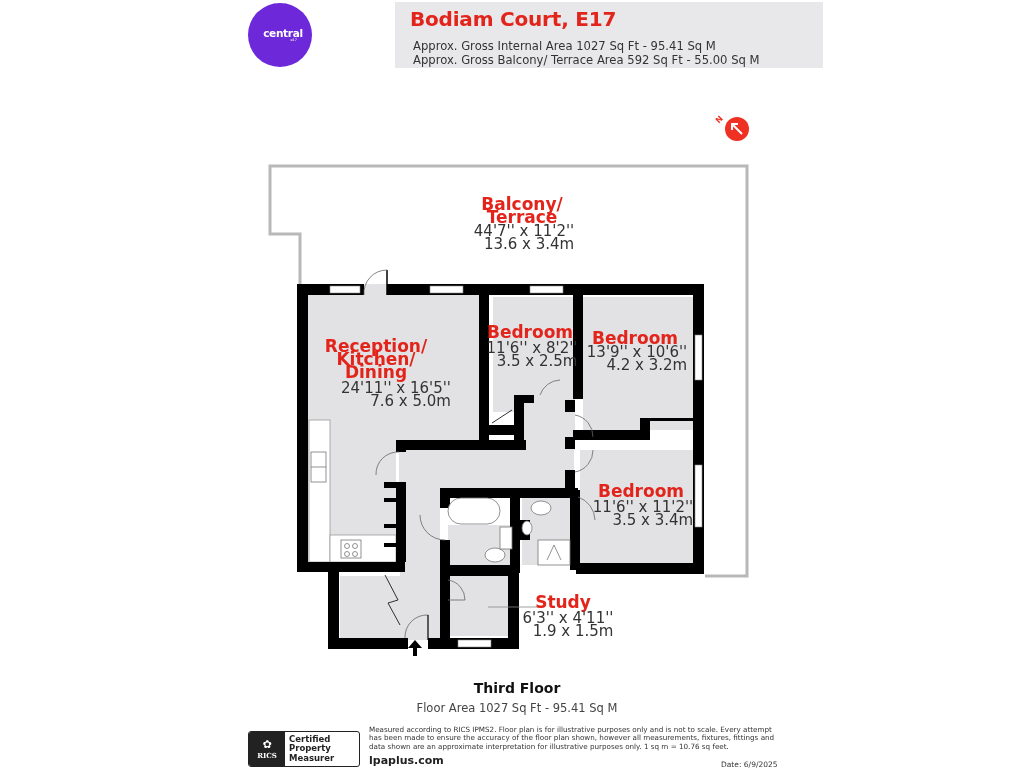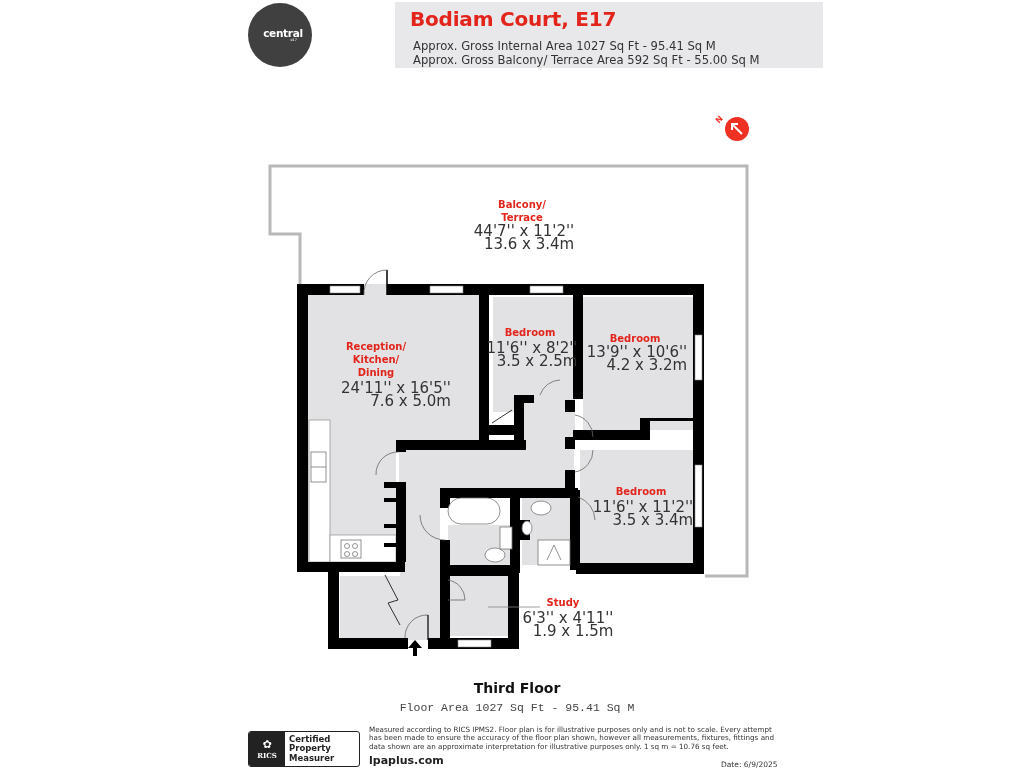--- a/index.html
+++ b/index.html
@@ -1,30 +1,30 @@
 <!DOCTYPE html>
 <html><head>
 <meta charset="utf-8">
 <style>
   html, body { margin:0; padding:0; background:#ffffff; }
   body { width:1024px; height:768px; position:relative; overflow:hidden; font-family:"DejaVu Sans", sans-serif; color:#333; }
-  .logo { position:absolute; left:248px; top:3px; width:64px; height:64px; border-radius:50%; background:#404040; display:flex; align-items:center; justify-content:center; flex-direction:column; }
+  .logo { position:absolute; left:248px; top:3px; width:64px; height:64px; border-radius:50%; background:#6d28d9; display:flex; align-items:center; justify-content:center; flex-direction:column; }
   .logo .brand { color:#fff; font-weight:bold; font-size:10.5px; letter-spacing:-0.3px; line-height:10px; margin-left:6px; }
   .logo .sub { color:#fff; font-size:3.5px; align-self:flex-end; margin-right:15px; line-height:4px; }
   .header-box { position:absolute; left:347px; top:2px; width:428px; height:66px; background:#e8e7ea;margin-left:48px; }
   .header-title { position:absolute; left:15px; top:5px; font-size:20px; font-weight:bold; color:#e2241b; letter-spacing:-0.2px; }
   .header-line { position:absolute; left:18px; font-size:11.6px; color:#333; white-space:nowrap; }
   .hl1 { top:37px; } .hl2 { top:51px; }
   .compass { position:absolute; left:725px; top:117px; width:24px; height:24px; border-radius:50%; background:#ef3124; }
   .compass-n { position:absolute; left:716px; top:115px; font-size:8px; font-weight:bold; color:#ef3124; transform:rotate(-45deg); }
   svg.plan { position:absolute; left:0; top:0; }
-  .room-label { position:absolute; text-align:center; font-weight:bold; color:#e2241b; font-size:10px; line-height:13px; white-space:nowrap; transform:translateX(-50%); }
+  .room-label { position:absolute; text-align:center; font-weight:bold; color:#e2241b; font-size:17px; line-height:13px; white-space:nowrap; transform:translateX(-50%); }
   .room-dim { position:absolute; text-align:right; color:#333; font-size:15px; line-height:12.5px; white-space:nowrap; transform:translateX(-50%); }
   .floor-title { position:absolute; left:0; width:1024px; top:680px; text-align:center; font-weight:bold; font-size:14px; color:#111; padding-left:10px; box-sizing:border-box; }
-  .floor-area { position:absolute; left:0; width:1024px; top:701px; text-align:center; font-size:11.5px; color:#444; padding-left:10px; box-sizing:border-box;font-family:Liberation Mono, monospace; }
+  .floor-area { position:absolute; left:0; width:1024px; top:701px; text-align:center; font-size:11.5px; color:#444; padding-left:10px; box-sizing:border-box; }
   .rics { position:absolute; left:248px; top:731px; width:110px; height:34px; border:1px solid #222; border-radius:3px; display:flex; overflow:hidden; background:#fff; }
   .rics .dark { width:36px; background:#222; color:#fff; display:flex; flex-direction:column; align-items:center; justify-content:center; }
   .rics .dark .glyph { font-size:11px; line-height:12px; }
   .rics .dark .txt { font-size:7px; font-weight:bold; line-height:9px; font-family:"DejaVu Serif", serif; }
   .rics .light { padding:2px 4px; font-size:8.5px; font-weight:bold; line-height:9.5px; color:#222; display:flex; flex-direction:column; justify-content:center; }
   .disclaimer { position:absolute; left:369px; top:726px; width:406px; font-size:7.2px; line-height:8.4px; color:#333; }
   .site { position:absolute; left:369px; top:754px; font-size:11px; font-weight:bold; color:#222; }
   .date { position:absolute; left:721px; top:760px; font-size:7.5px; color:#333; }
 </style>
 </head>

